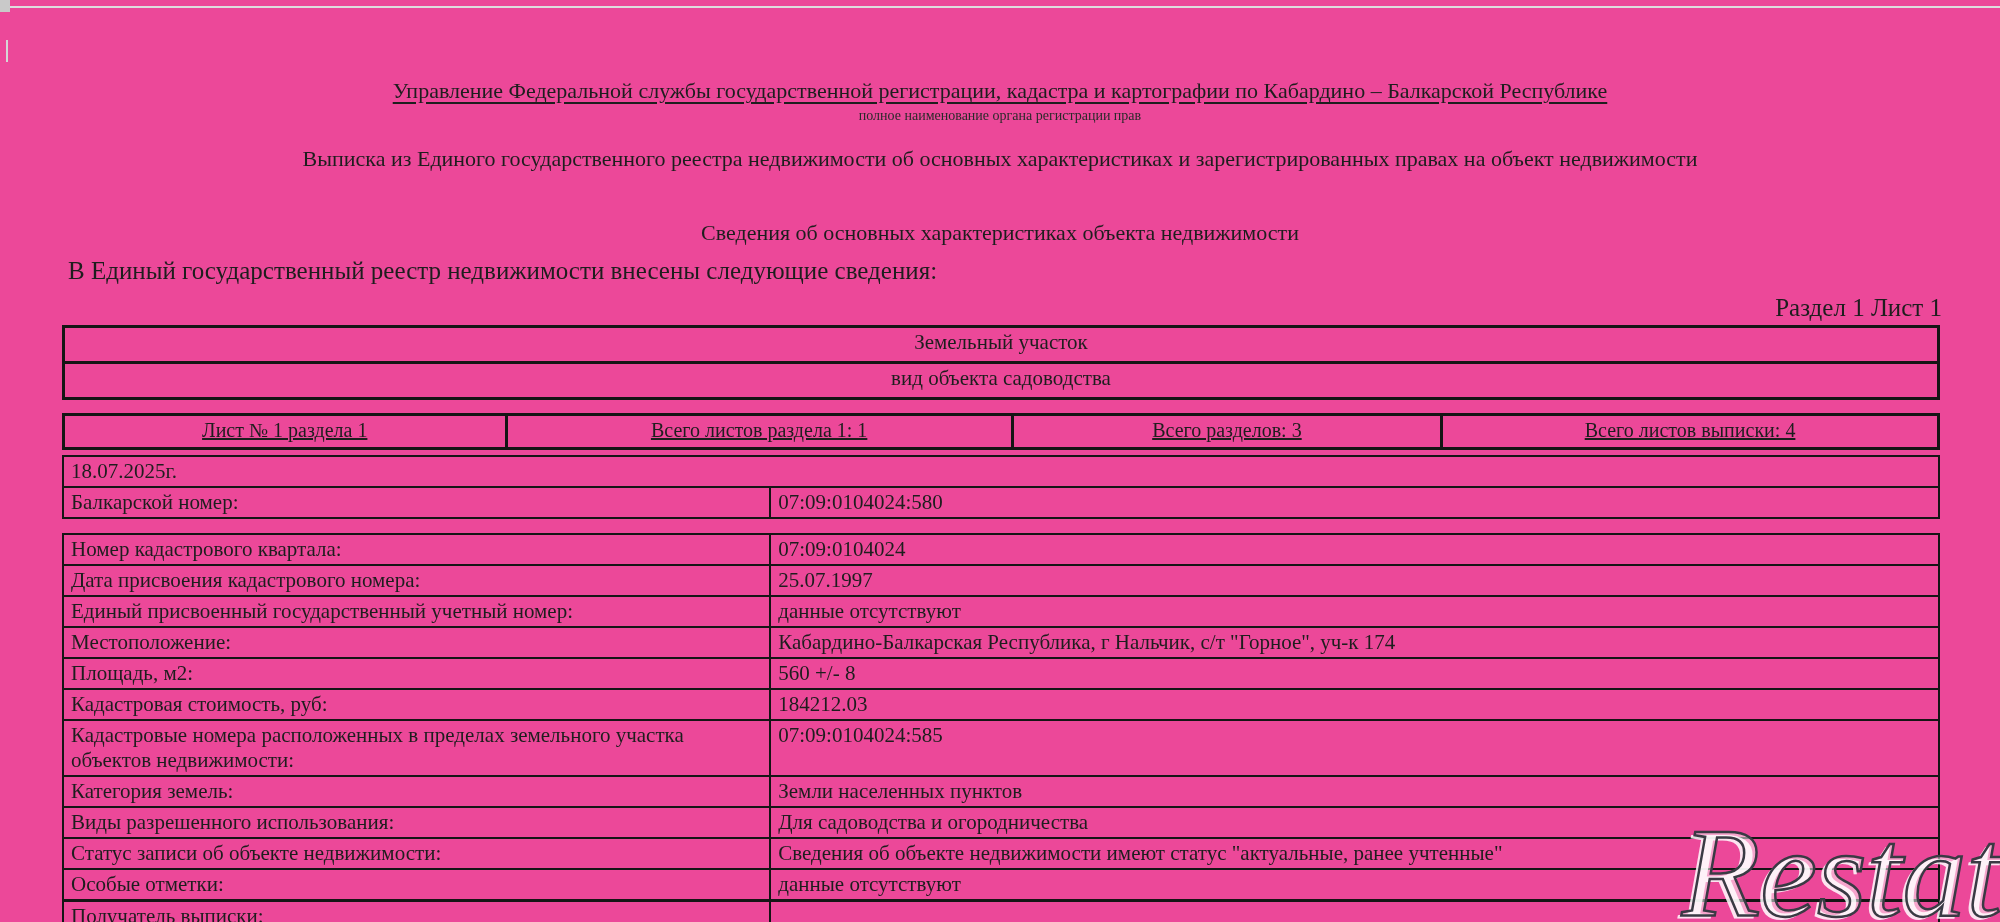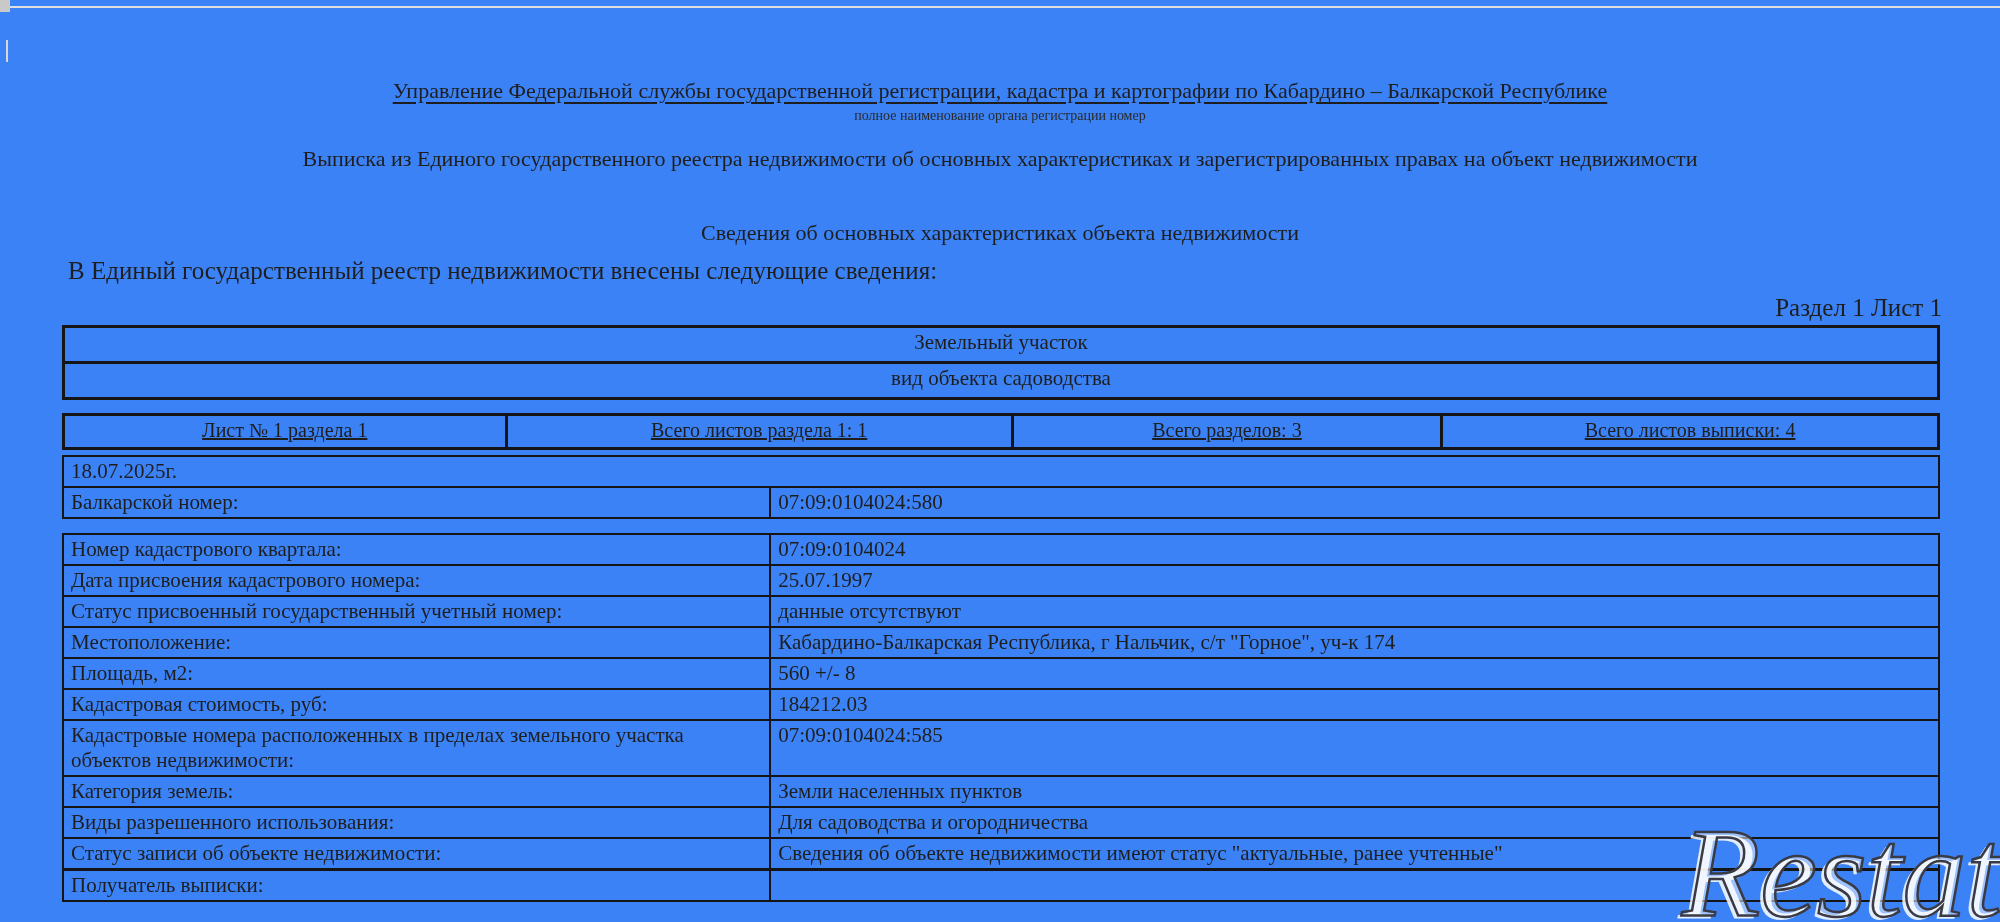--- a/index.html
+++ b/index.html
@@ -1,20 +1,20 @@
 <!DOCTYPE html>
 <html><head>
 <meta charset="utf-8">
 <style>
   html,body{margin:0;padding:0;background:#ffffff;}
   .page{
     position:relative;
     width:2000px;
     height:922px;
-    background:#3b82f6;
+    background:#ec4899;
     overflow:hidden;
     font-family:"Liberation Serif", serif;
     color:#1e1e1e;
   }
   
   .scan-edge-top{position:absolute;left:0;top:6px;width:100%;height:2px;background:#dedede;}
   .scan-edge-corner{position:absolute;left:0;top:0;width:10px;height:12px;background:#c9c9c9;}
   .scan-edge-left{position:absolute;left:6px;top:40px;width:2px;height:22px;background:#d6d6d6;}
 
   .center-line{position:absolute;left:0;right:0;text-align:center;white-space:nowrap;}
@@ -64,21 +64,21 @@
 </head>
 <body>
 
 <div class="page">
 
   <div class="scan-edge-top"></div>
   <div class="scan-edge-corner"></div>
   <div class="scan-edge-left"></div>
 
   <div class="center-line org-title">Управление Федеральной службы государственной регистрации, кадастра и картографии по Кабардино – Балкарской Республике</div>
-  <div class="center-line org-caption">полное наименование органа регистрации номер</div>
+  <div class="center-line org-caption">полное наименование органа регистрации прав</div>
   <div class="center-line doc-title">Выписка из Единого государственного реестра недвижимости об основных характеристиках и зарегистрированных правах на объект недвижимости</div>
   <div class="center-line section-title">Сведения об основных характеристиках объекта недвижимости</div>
   <div class="intro-line">В Единый государственный реестр недвижимости внесены следующие сведения:</div>
   <div class="page-marker">Раздел 1 Лист 1</div>
 
   <table class="tbl-object">
     <tbody>
         <tr>
       <td>Земельный участок</td>
     </tr>
@@ -129,21 +129,21 @@
     <tbody>
         <tr>
       <td>Номер кадастрового квартала:</td>
       <td>07:09:0104024</td>
     </tr>
     <tr>
       <td>Дата присвоения кадастрового номера:</td>
       <td>25.07.1997</td>
     </tr>
     <tr>
-      <td>Статус присвоенный государственный учетный номер:</td>
+      <td>Единый присвоенный государственный учетный номер:</td>
       <td>данные отсутствуют</td>
     </tr>
     <tr>
       <td>Местоположение:</td>
       <td>Кабардино-Балкарская Республика, г Нальчик, с/т "Горное", уч-к 174</td>
     </tr>
     <tr>
       <td>Площадь, м2:</td>
       <td>560 +/- 8</td>
     </tr>
@@ -160,20 +160,24 @@
       <td>Земли населенных пунктов</td>
     </tr>
     <tr>
       <td>Виды разрешенного использования:</td>
       <td>Для садоводства и огородничества</td>
     </tr>
     <tr>
       <td>Статус записи об объекте недвижимости:</td>
       <td>Сведения об объекте недвижимости имеют статус "актуальные, ранее учтенные"</td>
     </tr>
+    <tr>
+      <td>Особые отметки:</td>
+      <td>данные отсутствуют</td>
+    </tr>
     <tr class="thick-top">
       <td>Получатель выписки:</td>
       <td></td>
     </tr>
   </tbody>
     </table>
 
   <div class="watermark">Restate</div>
 
 </div>

